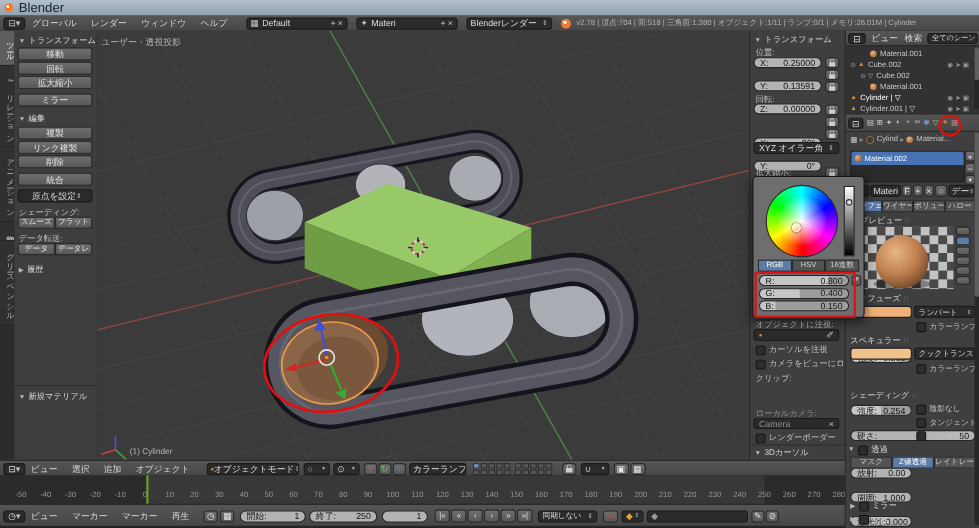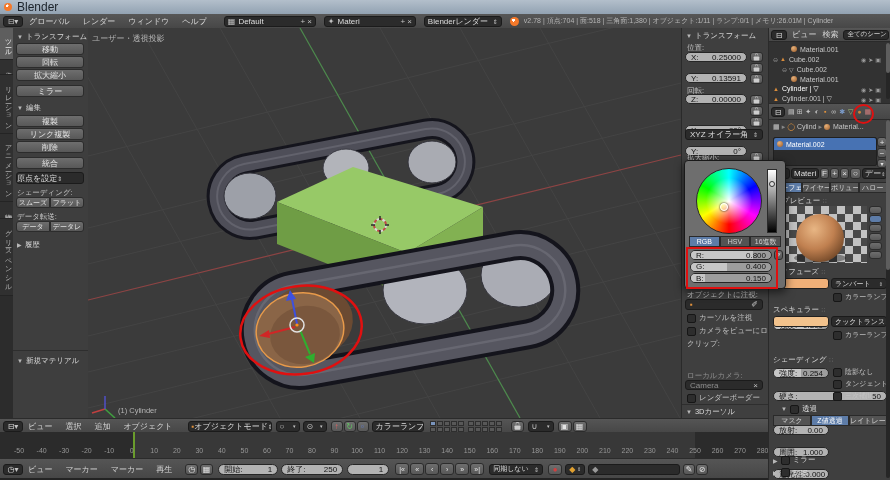--- a/index.html
+++ b/index.html
@@ -95,21 +95,21 @@
     <div class="ab ph" style="left:17px;top:4px"><span class="tri">▼</span><span>トランスフォーム</span></div>
     <div class="btn ab" style="left:16px;top:15px;width:68px;height:12px;line-height:11px">移動</div>
     <div class="btn ab" style="left:16px;top:28px;width:68px;height:12px;line-height:11px">回転</div>
     <div class="btn ab" style="left:16px;top:41px;width:68px;height:12px;line-height:11px">拡大縮小</div>
     <div class="btn ab" style="left:16px;top:57px;width:68px;height:12px;line-height:11px">ミラー</div>
     <div class="ab ph" style="left:17px;top:75px"><span class="tri">▼</span><span>編集</span></div>
     <div class="btn ab" style="left:16px;top:87px;width:68px;height:12px;line-height:11px">複製</div>
     <div class="btn ab" style="left:16px;top:100px;width:68px;height:12px;line-height:11px">リンク複製</div>
     <div class="btn ab" style="left:16px;top:113px;width:68px;height:12px;line-height:11px">削除</div>
     <div class="btn ab" style="left:16px;top:129px;width:68px;height:12px;line-height:11px">統合</div>
-    <div class="btnd ab flexr" style="left:16px;top:144px;width:68px;height:12px;padding:0 0;">
+    <div class="btnd ab flexr" style="left:16px;top:144px;width:68px;height:12px;padding:0 12px;">
       <span>原点を設定</span>
       <span class="icon" style="font-size:6px">⇕</span>
     </div>
     <div class="ab lbl" style="left:17px;top:160px">シェーディング:</div>
     <div class="btn ab" style="left:16px;top:169px;width:34px;height:11px;line-height:10px;font-size:7px;border-radius:3px 0 0 3px">スムーズ</div>
     <div class="btn ab" style="left:50px;top:169px;width:34px;height:11px;line-height:10px;font-size:7px;border-radius:0 3px 3px 0">フラット</div>
     <div class="ab lbl" style="left:17px;top:184px">データ転送:</div>
     <div class="btn ab" style="left:16px;top:193px;width:34px;height:11px;line-height:10px;font-size:7px;border-radius:3px 0 0 3px">データ</div>
     <div class="btn ab" style="left:50px;top:193px;width:34px;height:11px;line-height:10px;font-size:7px;border-radius:0 3px 3px 0">データレ</div>
     <div class="ab ph" style="left:17px;top:212px"><span class="tri">▶</span><span>履歴</span></div>
@@ -538,21 +538,21 @@
     <div class="sl plain ab" style="left:4px;top:286px;width:56px;height:10px">
         <div class="t">
           <span>透光性:</span>
           <span>0.000</span>
         </div>
       </div>
     <div class="ab lbl flexr" style="left:64px;top:287px">
         <span class="chk"></span>
         <span style="font-size:7px">三次補間</span>
       </div>
-    <div class="ab ph flexr" style="left:12px;top:300px">
+    <div class="ab ph flexr" style="left:2px;top:300px">
         <span class="tri">▼</span>
         <span class="chk"></span>
         <span>透過</span>
       </div>
     <div class="flexr" style="position:absolute;left:4px;top:311px;width:114px;height:10px">
         <div class="ptab">マスク</div>
         <div class="ptab act">Z値透過</div>
         <div class="ptab">レイトレース</div>
       </div>
 

